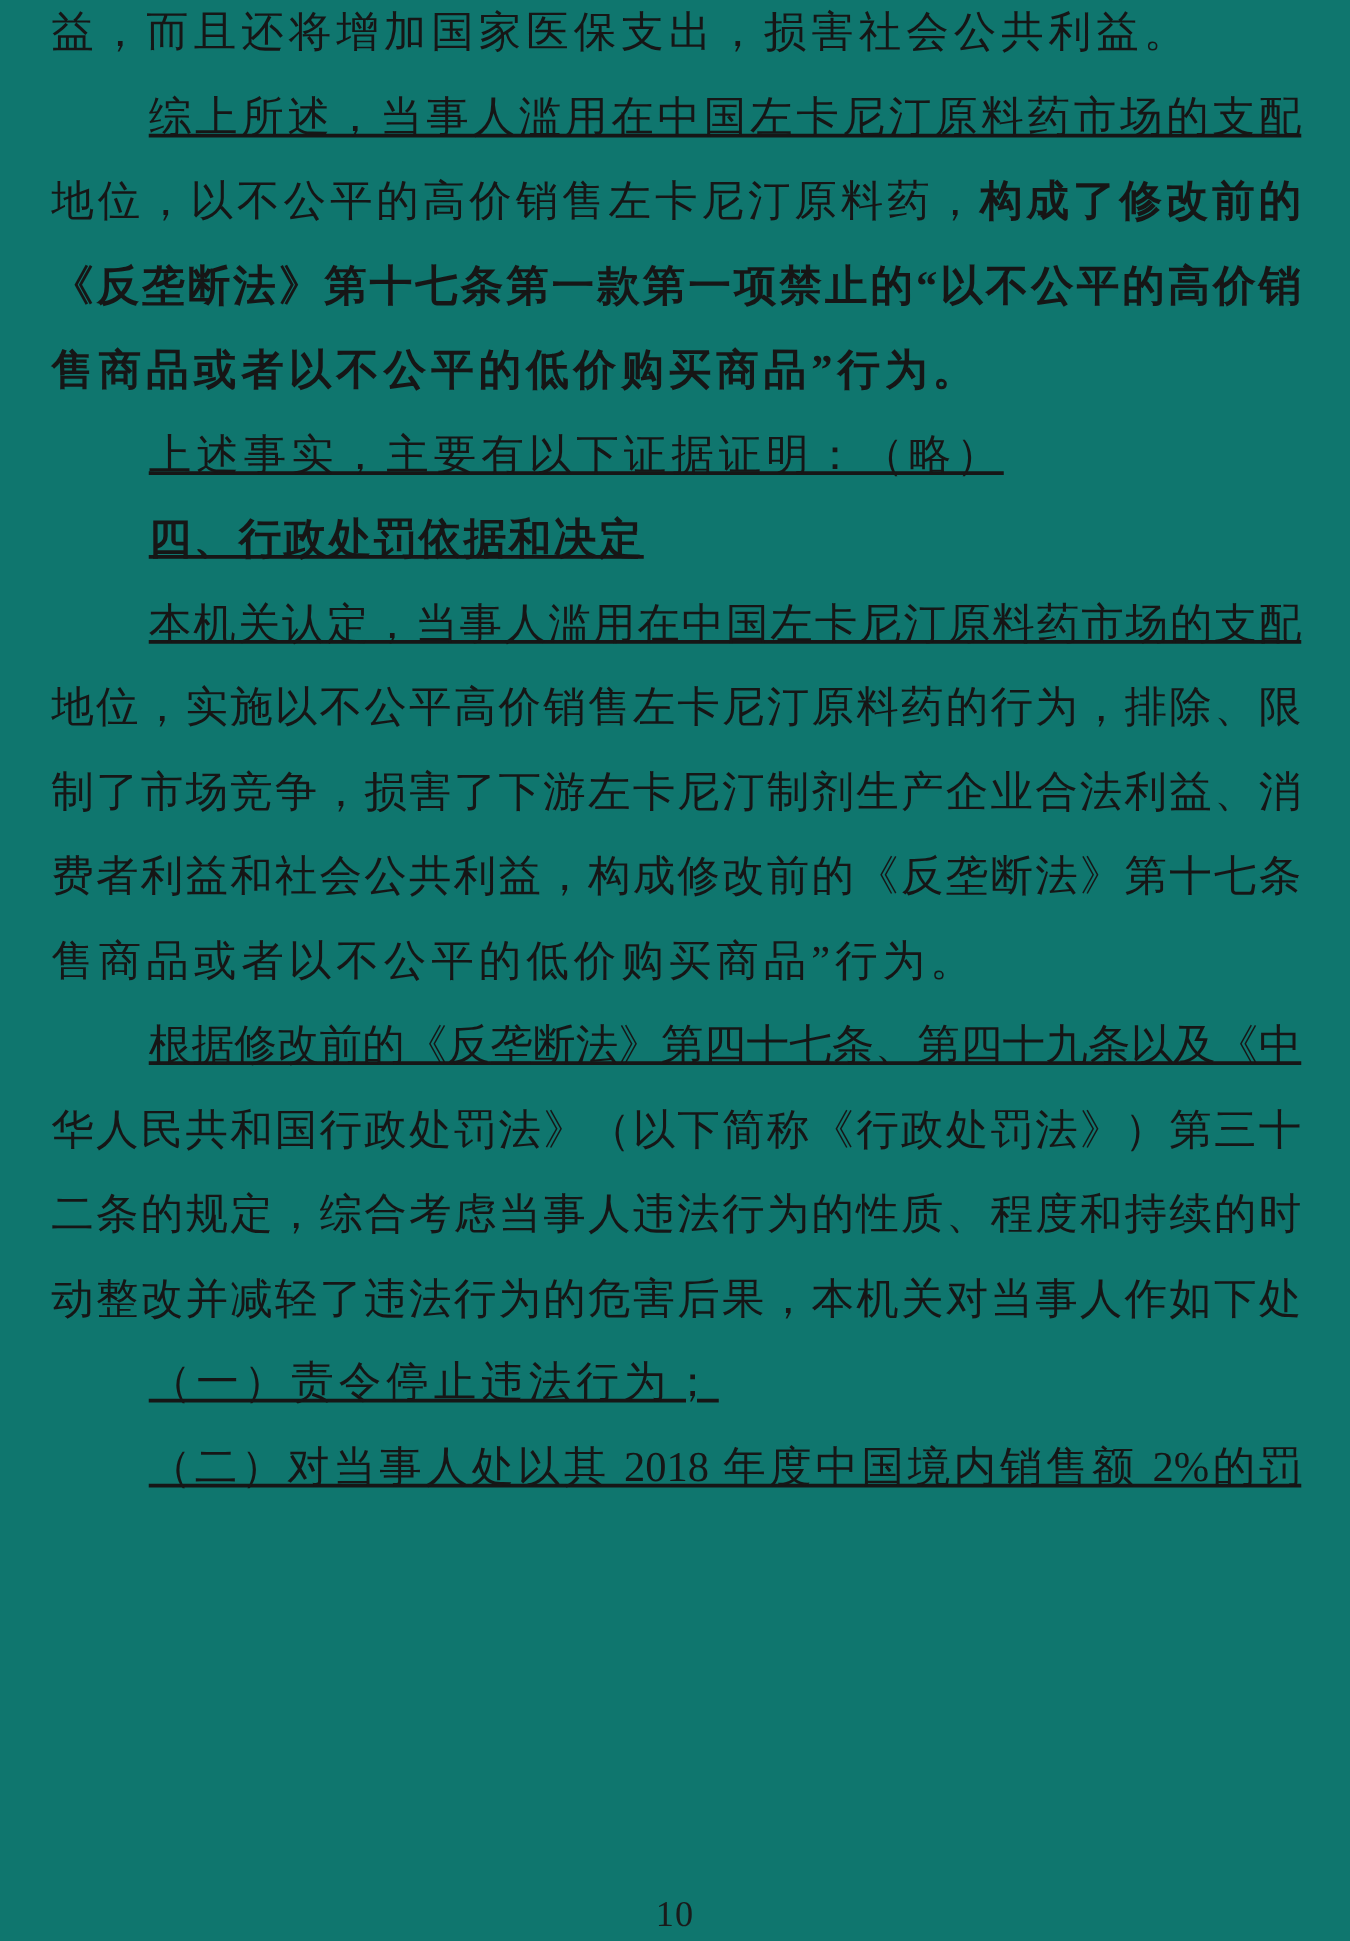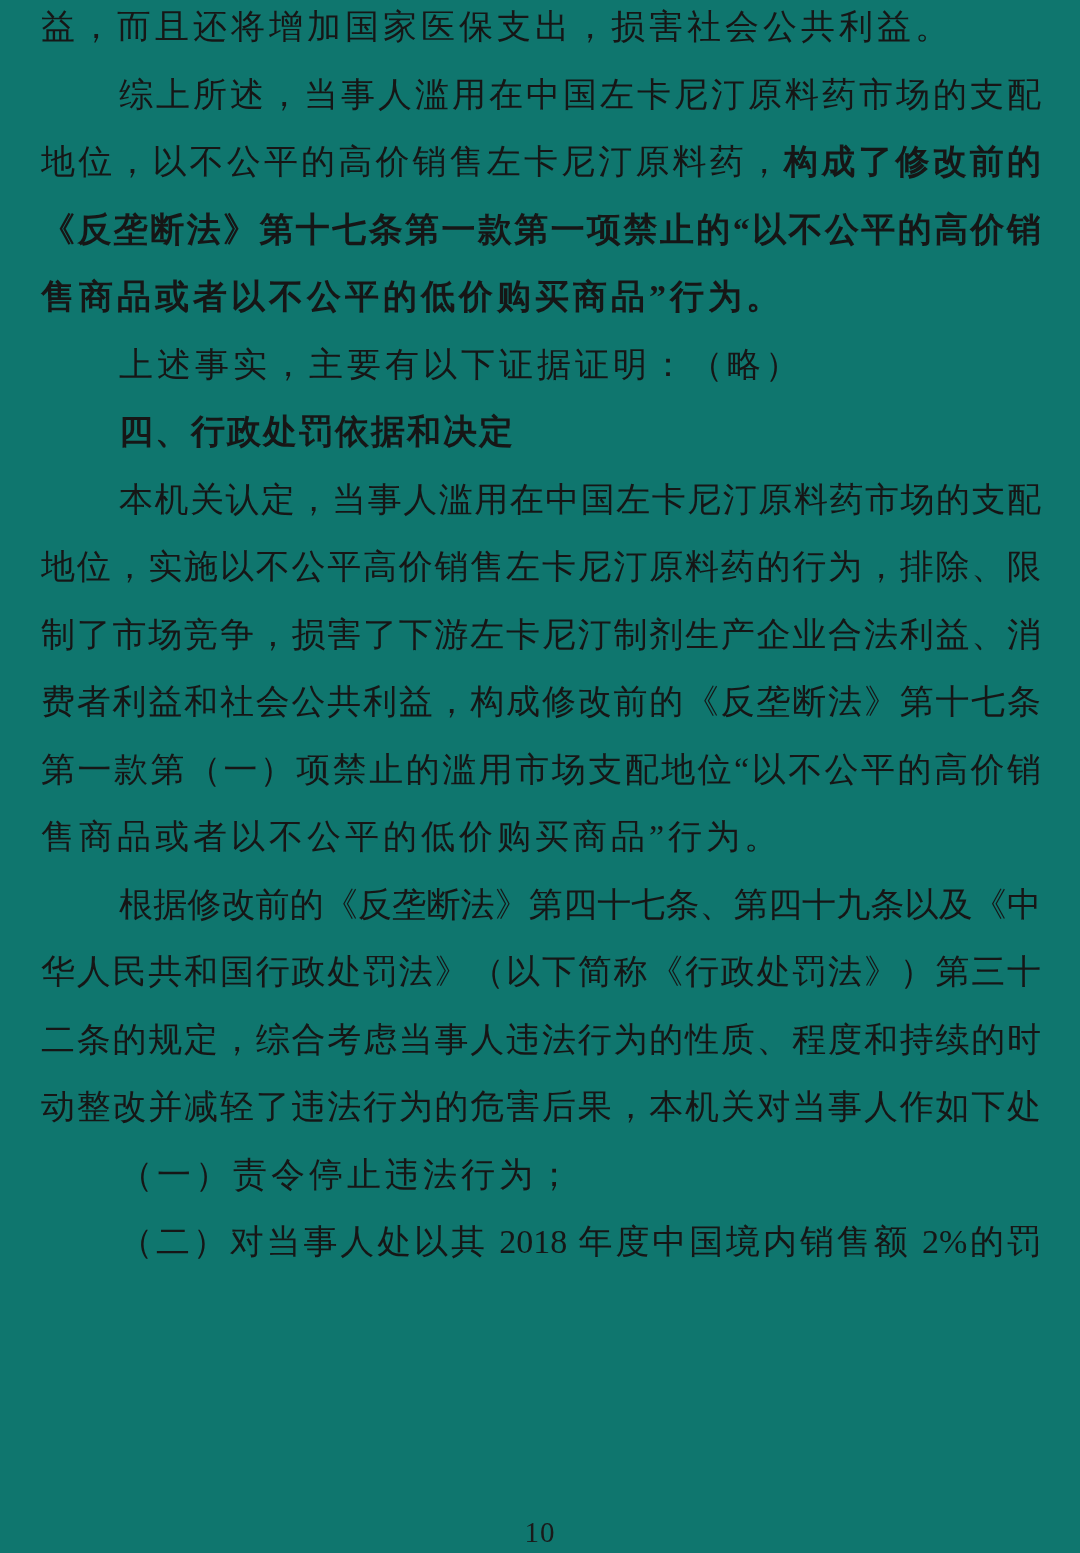--- a/index.html
+++ b/index.html
@@ -34,20 +34,21 @@
     letter-spacing: 4px;
   }
   .doc-line.fill {
     white-space: normal;
     letter-spacing: 0;
     text-align: justify;
     text-align-last: justify;
   }
   .doc-line.indent {
     padding-left: 78px;
+    text-decoration: underline;
   }
   .seg.bold {
     font-weight: bold;
   }
   .doc-line.heading .seg {
     font-family: "Liberation Sans", "DejaVu Sans", sans-serif;
     font-weight: bold;
     letter-spacing: 2px;
   }
   .page-footer {
@@ -73,21 +74,20 @@
       <div class="doc-line fill indent"><span class="seg">综上所述，当事人滥用在中国左卡尼汀原料药市场的支配</span></div>
       <div class="doc-line fill"><span class="seg">地位，以不公平的高价销售左卡尼汀原料药，</span><span class="seg bold">构成了修改前的</span></div>
       <div class="doc-line fill"><span class="seg bold">《反垄断法》第十七条第一款第一项禁止的“以不公平的高价销</span></div>
       <div class="doc-line"><span class="seg bold">售商品或者以不公平的低价购买商品”行为。</span></div>
       <div class="doc-line indent"><span class="seg">上述事实，主要有以下证据证明：（略）</span></div>
       <div class="doc-line indent heading"><span class="seg bold">四、行政处罚依据和决定</span></div>
       <div class="doc-line fill indent"><span class="seg">本机关认定，当事人滥用在中国左卡尼汀原料药市场的支配</span></div>
       <div class="doc-line fill"><span class="seg">地位，实施以不公平高价销售左卡尼汀原料药的行为，排除、限</span></div>
       <div class="doc-line fill"><span class="seg">制了市场竞争，损害了下游左卡尼汀制剂生产企业合法利益、消</span></div>
       <div class="doc-line fill"><span class="seg">费者利益和社会公共利益，构成修改前的《反垄断法》第十七条</span></div>
-      <div class="doc-line fill"><span class="seg">第一款第（一）项禁止的滥用市场支配地位“以不公平的高价销</span></div>
       <div class="doc-line"><span class="seg">售商品或者以不公平的低价购买商品”行为。</span></div>
       <div class="doc-line fill indent"><span class="seg">根据修改前的《反垄断法》第四十七条、第四十九条以及《中</span></div>
       <div class="doc-line fill"><span class="seg">华人民共和国行政处罚法》（以下简称《行政处罚法》）第三十</span></div>
       <div class="doc-line fill"><span class="seg">二条的规定，综合考虑当事人违法行为的性质、程度和持续的时</span></div>
       <div class="doc-line fill"><span class="seg">动整改并减轻了违法行为的危害后果，本机关对当事人作如下处</span></div>
       <div class="doc-line indent"><span class="seg">（一）责令停止违法行为；</span></div>
       <div class="doc-line fill indent"><span class="seg">（二）对当事人处以其 2018 年度中国境内销售额 2%的罚</span></div>
     </div>
   <div class="page-footer">
     <span class="page-number">10</span>

